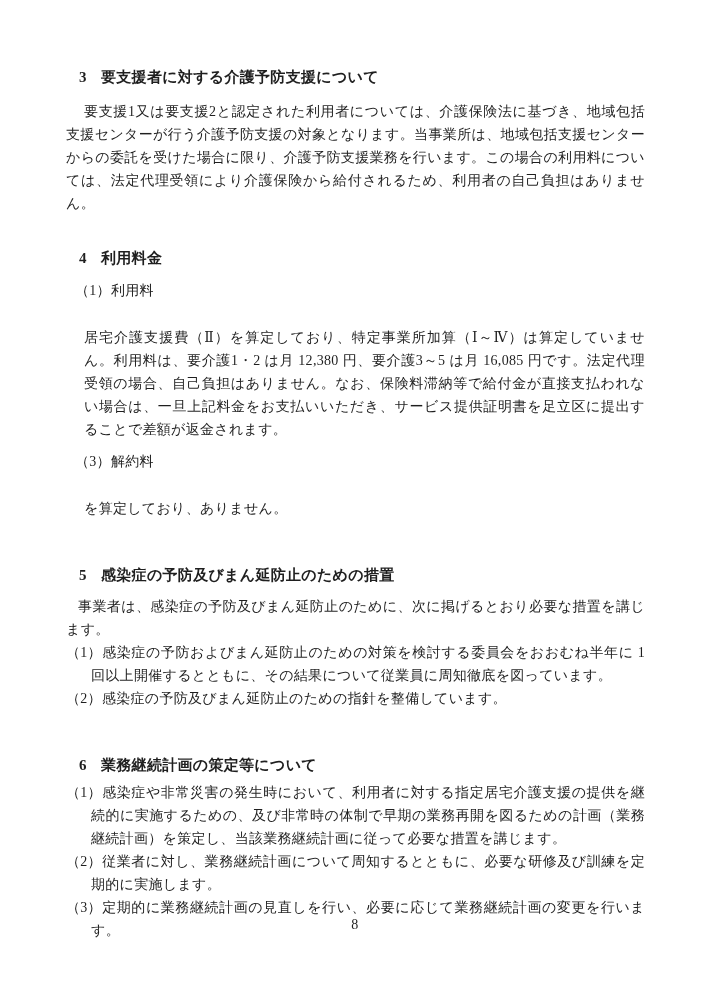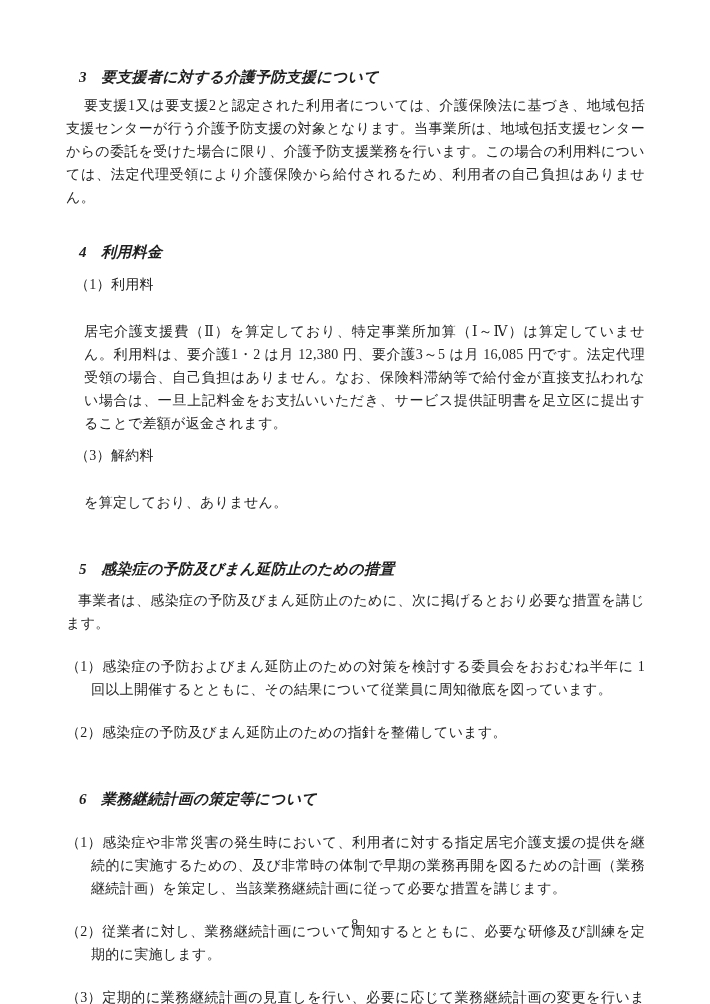--- a/index.html
+++ b/index.html
@@ -18,30 +18,29 @@
     letter-spacing: 0.3px;
   }
   .section { margin: 0; }
   #section-4 { margin-top: 32px; }
   #section-5, #section-6 { margin-top: 44px; }
   .heading {
     font-weight: bold;
     font-size: 15px;
     margin: 0 0 4px 13px;
     white-space: nowrap;
-    font-style: italic;
   }
   .heading .num { display: inline-block; min-width: 22px; }
   p { margin: 0; text-align: justify; }
-  .lead { text-indent: 18px; margin-top: 5px; }
+  .lead { text-indent: 18px; margin-top: 11px; }
   .intro { text-indent: 12px; margin-top: 8px; }
   .item-head { margin: 9px; }
   .label { display: inline-block; min-width: 30px; text-indent: 0; }
   .item-body { margin-left: 18px; margin-top: 24px; }
-  .hang { padding-left: 25px; text-indent: -25px; margin-top: 20px; }
+  .hang { padding-left: 25px; text-indent: -25px; }
   .footer-page {
     position: absolute;
     left: 0; right: 0;
     bottom: 68px;
     text-align: center;
     font-size: 14px;
   }
 </style>
 </head>
 <body>

